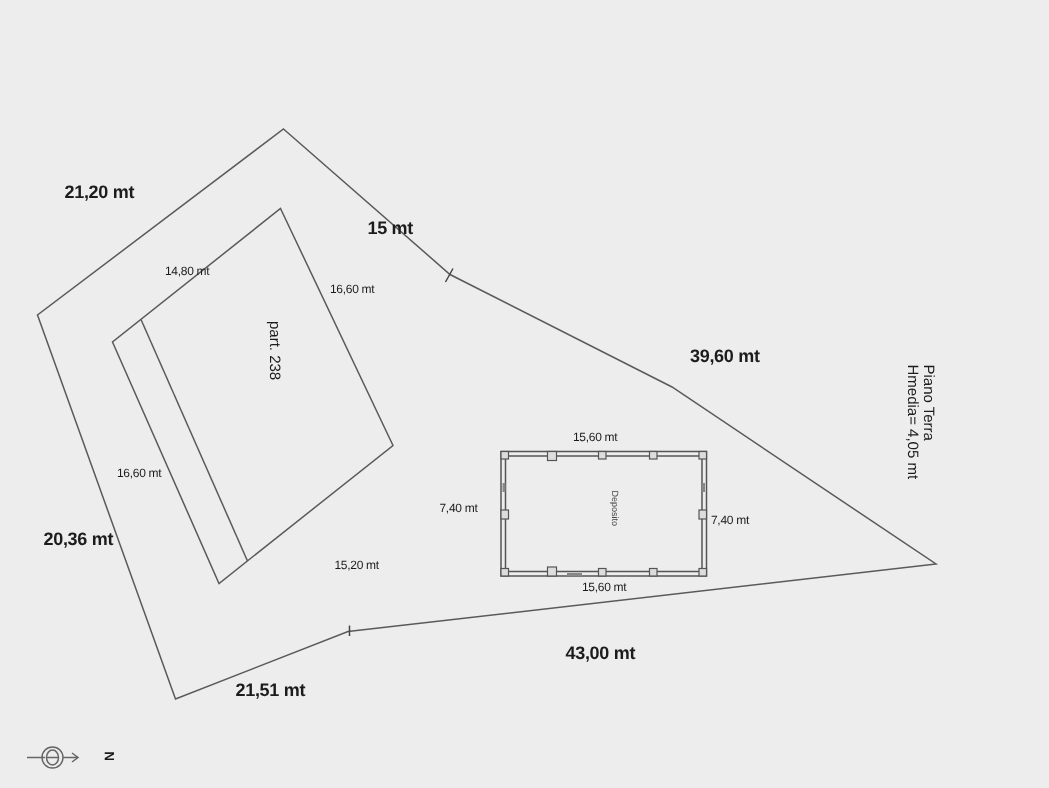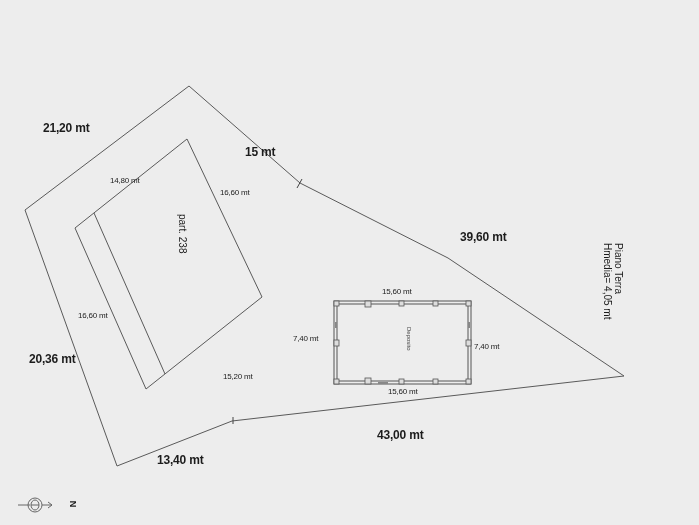--- a/index.html
+++ b/index.html
@@ -99,21 +99,21 @@
       <line x1="31" y1="505" x2="39" y2="505" stroke="#666" stroke-width="1"></line>
       <line x1="42" y1="505" x2="52" y2="505" stroke="#666" stroke-width="1"></line>
       <polyline points="48,502 52,505 48,508" fill="none" stroke="#666" stroke-width="1"></polyline>
     </g>
   </svg>
 
   <div class="lbl big" style="left:43px; top:121px;">21,20 mt</div>
   <div class="lbl big" style="left:245px; top:117px;margin-top:28px;">15 mt</div>
   <div class="lbl big" style="left:460px; top:230px;">39,60 mt</div>
   <div class="lbl big" style="left:377px; top:428px;">43,00 mt</div>
-  <div class="lbl big" style="left:157px; top:453px;">13,40 mt</div>
+  <div class="lbl big" style="left:157px; top:453px;">21,51 mt</div>
   <div class="lbl big" style="left:29px; top:352px;">20,36 mt</div>
 
   <div class="lbl small" style="left:110px; top:176px;">14,80 mt</div>
   <div class="lbl small" style="left:220px; top:188px;">16,60 mt</div>
   <div class="lbl small" style="left:78px; top:311px;">16,60 mt</div>
   <div class="lbl small" style="left:223px; top:344px;margin-top:28px;">15,20 mt</div>
   <div class="lbl rot90" style="left:188px; top:214px; font-size:10px;">part. 238</div>
 
   <div class="lbl small" style="left:382px; top:287px;">15,60 mt</div>
   <div class="lbl small" style="left:388px; top:387px;">15,60 mt</div>

